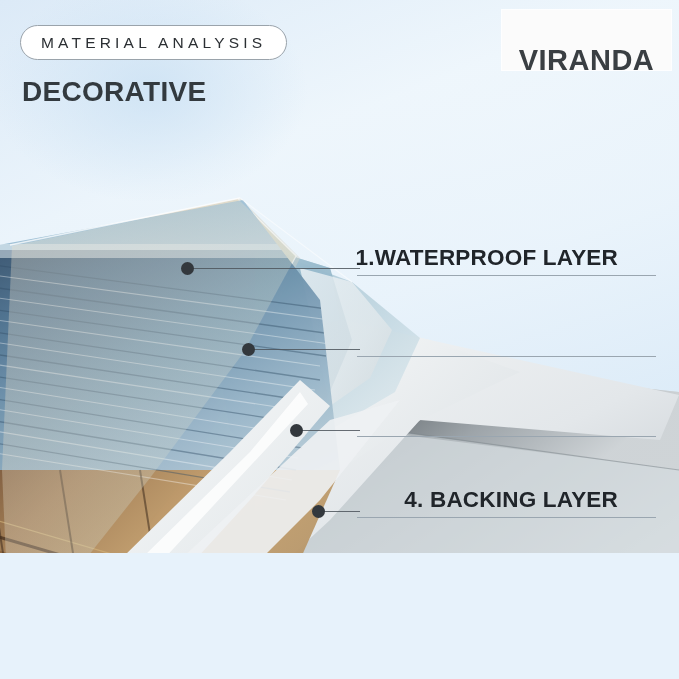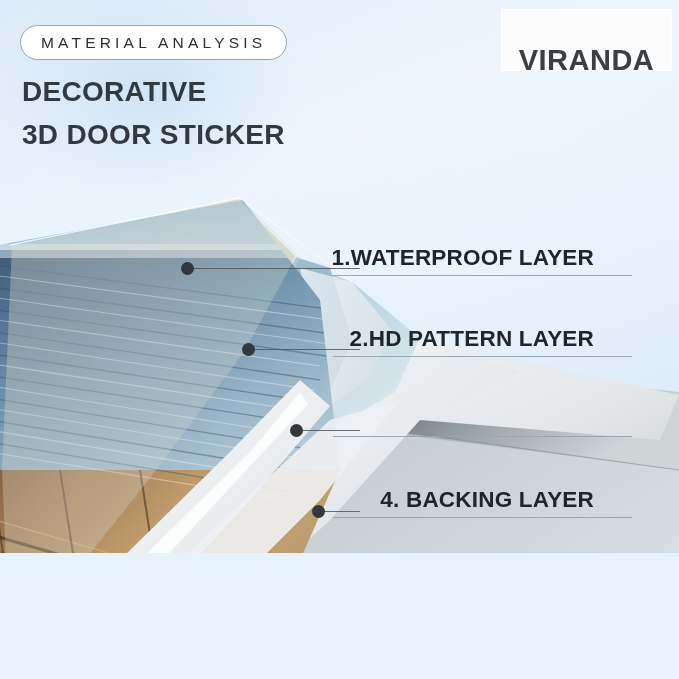--- a/index.html
+++ b/index.html
@@ -64,21 +64,21 @@
     letter-spacing:.5px;
     margin-top:40px;
   }
 
   
   #art { position:absolute; left:0; top:0; width:679px; height:679px; }
 
   
   .callout {
     position:absolute;
-    left:337px;
+    left:361px;
     width:295px;
     height:46px;
   }
   .callout .ctext {
     position:absolute; right:38px; bottom:7px;
     font-size:22.5px; font-weight:bold;
     color:#20252a;
     letter-spacing:.2px;
     white-space:nowrap;
   }
@@ -295,21 +295,20 @@
 
       <path d="M 10,245 L 240,198" fill="none" stroke="#ffffff" stroke-width="1.6" opacity="0.75"></path>
       <path d="M 240,198 L 352,282" fill="none" stroke="#ffffff" stroke-width="1.2" opacity="0.5"></path>
     </g>
   </svg>
 
   <div id="badge">MATERIAL ANALYSIS</div>
 
   <div id="title">
     <span class="l1">DECORATIVE</span>
-    <span class="l2">3D DOOR STICKER</span>
   </div>
 
   <div id="logo-box">
     <span id="logo-text">VIRANDA</span>
   </div>
 
   <div class="leader" id="lead1"></div>
   <div class="dot" id="dot1"></div>
 
   <div class="leader" id="lead2"></div>
@@ -320,21 +319,20 @@
 
   <div class="leader" id="lead4"></div>
   <div class="dot" id="dot4"></div>
 
   <div class="callout" id="co1">
     <span class="ctext">1.WATERPROOF LAYER</span>
     <span class="cline"></span>
   </div>
 
   <div class="callout" id="co2">
-    <span class="ctext">2.HD PATTERN LAYER</span>
     <span class="cline"></span>
   </div>
 
   <div class="callout" id="co3">
     <span class="cline"></span>
   </div>
 
   <div class="callout" id="co4">
     <span class="ctext">4. BACKING LAYER</span>
     <span class="cline"></span>

